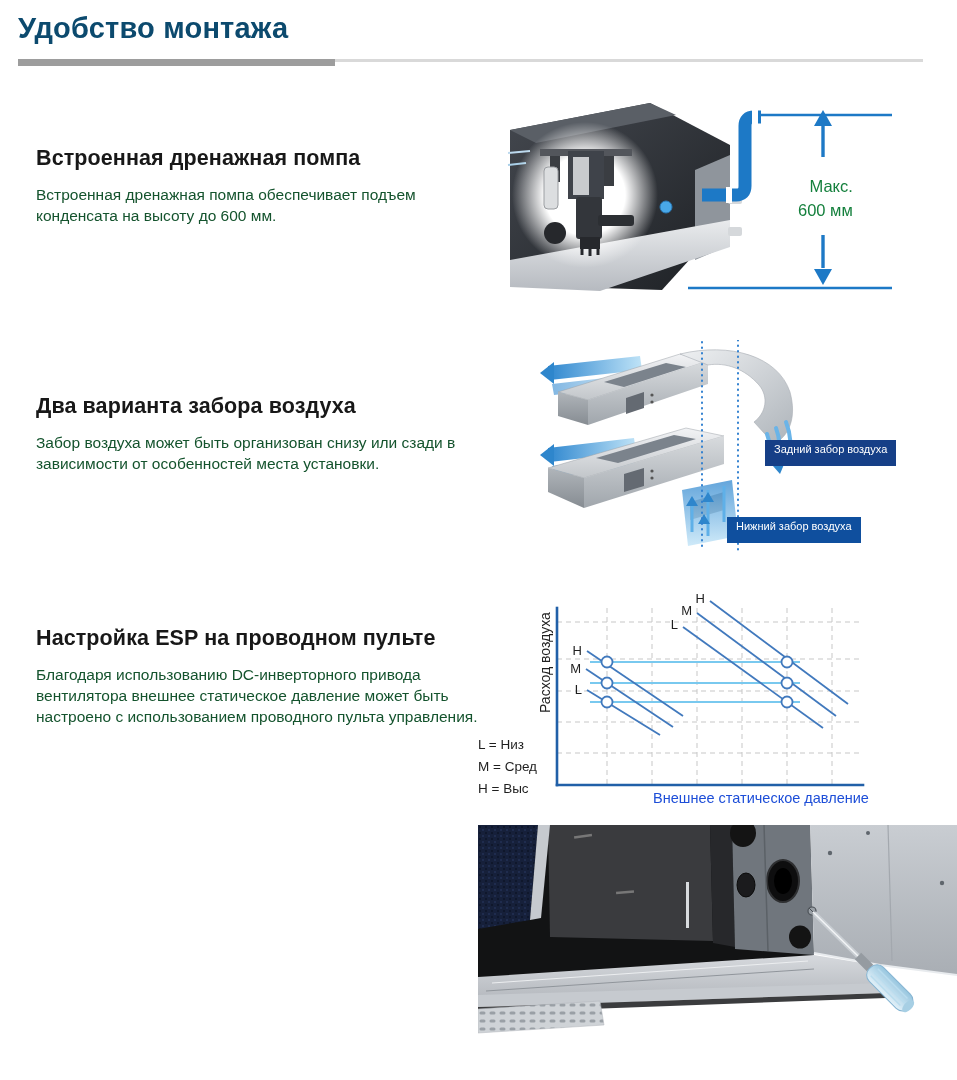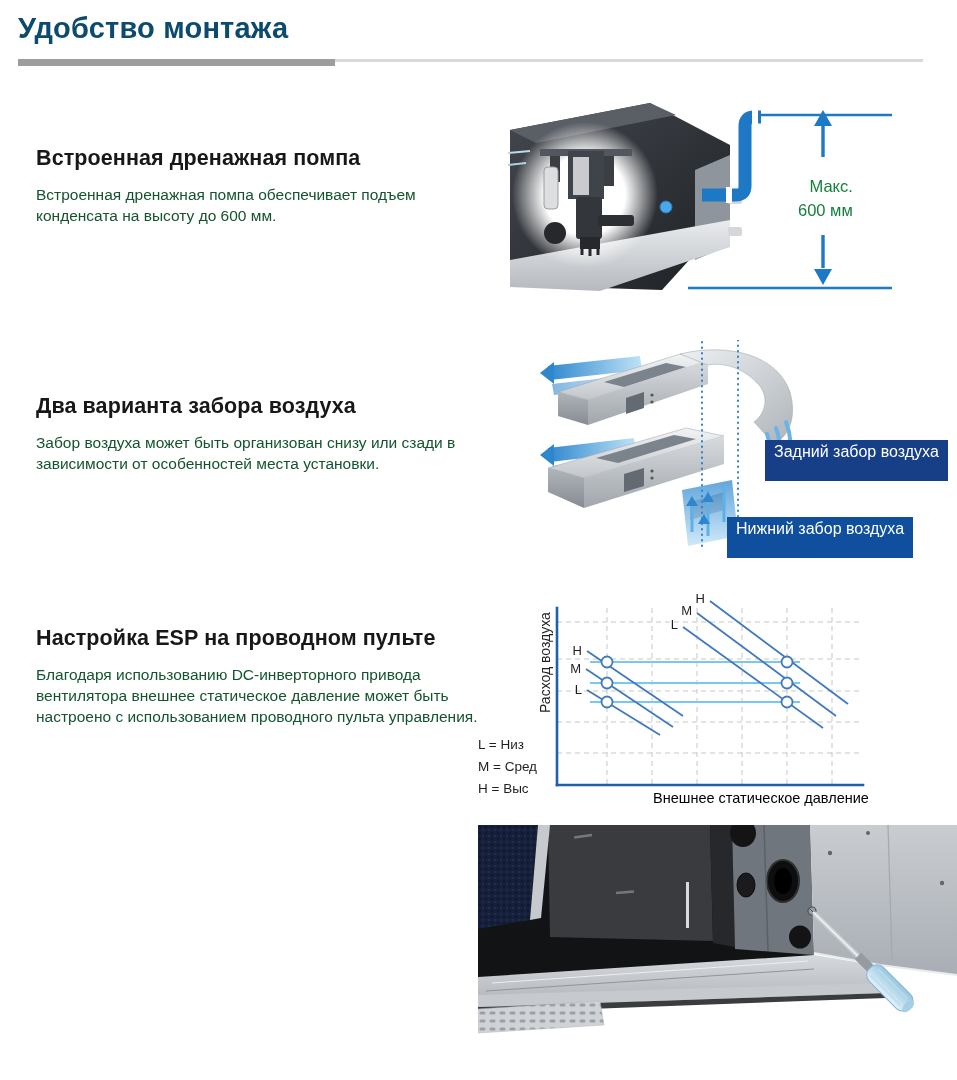--- a/index.html
+++ b/index.html
@@ -20,26 +20,26 @@
   #sec4{top:899px;width:455px;}
 
   .fig{position:absolute;}
   #fig1{left:480px;top:95px;width:477px;height:205px;}
   #fig2{left:540px;top:340px;width:417px;height:212px;}
   #fig3{left:542px;top:583px;width:350px;height:230px;}
   #fig4{left:478px;top:825px;width:479px;height:210px;}
 
   .dim-label{position:absolute;left:318px;top:80px;font-size:16.5px;line-height:1.45;color:#15803d;text-align:right;}
 
-  .badge{position:absolute;background:#124994;color:#fff;font-size:16px;line-height:1;padding:4px 9px 21px 9px;white-space:nowrap;}
+  .badge{position:absolute;background:#124994;color:#fff;font-size:11px;line-height:1;padding:4px 9px 11px 9px;white-space:nowrap;}
   #badge-rear{left:225px;top:100px;background:#163f87;}
   #badge-bottom{left:187px;top:177px;background:#0f4f9e;}
 
   .chart-ylabel{position:absolute;left:537px;top:713px;transform:rotate(-90deg);transform-origin:0 0;white-space:nowrap;font-size:14px;color:#1f1f1f;}
-  .chart-xlabel{position:absolute;left:651px;top:790px;width:220px;text-align:center;font-size:14.5px;color:#000000;white-space:nowrap;}
+  .chart-xlabel{position:absolute;left:651px;top:790px;width:220px;text-align:center;font-size:14.5px;color:#1d4ed8;white-space:nowrap;}
   .chart-legend{position:absolute;left:478px;top:734px;font-size:13.5px;line-height:1.62;color:#1f1f1f;}
 
   
   .grid{stroke:#c7c7c7;stroke-width:1;stroke-dasharray:5 4;fill:none;}
   .afl{stroke:#79c9ef;stroke-width:2.2;}
   .curve{stroke:#4179bd;stroke-width:1.8;}
   .marker{fill:#fff;stroke:#4179bd;stroke-width:1.8;}
   .axis{stroke:#2160a8;stroke-width:2.6;stroke-linecap:square;}
   .curve-label{font-family:"Liberation Sans",sans-serif;font-size:13px;fill:#1f1f1f;}
 </style>

